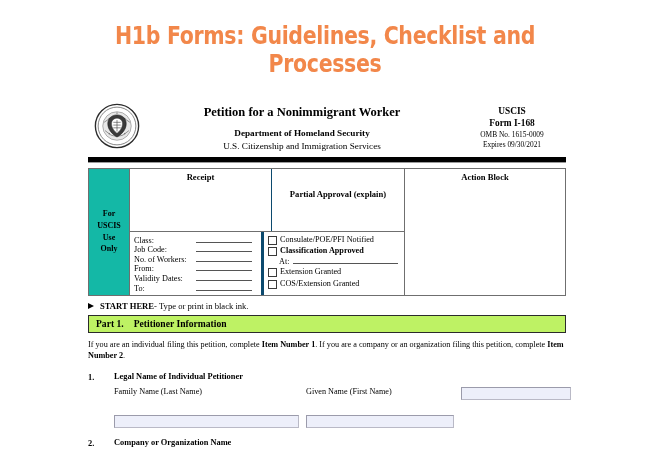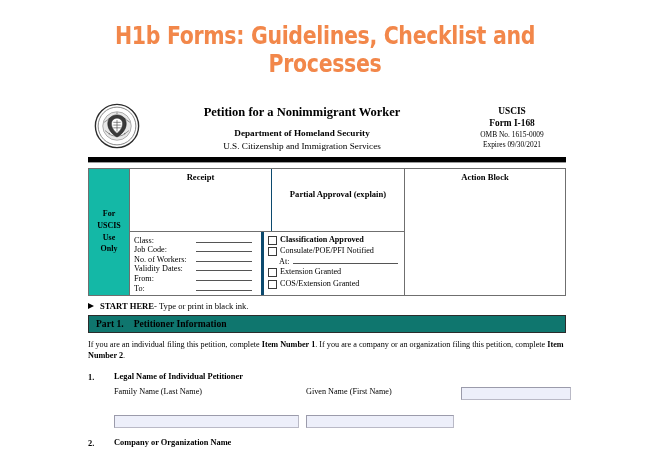--- a/index.html
+++ b/index.html
@@ -232,21 +232,21 @@
     border-left: 6px solid #000;
     border-top: 3.6px solid transparent;
     border-bottom: 3.6px solid transparent;
     margin-right: 6px;
   }
   .start-normal { font-weight: normal; }
 
   
   .part-bar {
     margin-top: 4px;
-    background: #0f766e;
+    background: #bef264;
     border: 1px solid #2b2b2b;
     padding: 2px 7px 3px 7px;
     font-weight: bold;
     font-size: 9.6px;
   }
   .part-bar .part-num { margin-right: 10px; }
 
   .intro {
     margin-top: 6px;
     font-size: 8.2px;
@@ -367,41 +367,41 @@
           </div>
           <div class="class-row">
             <span class="class-label">Job Code:</span>
             <span class="class-line"></span>
           </div>
           <div class="class-row">
             <span class="class-label">No. of Workers:</span>
             <span class="class-line"></span>
           </div>
           <div class="class-row">
+            <span class="class-label">From:</span>
+            <span class="class-line"></span>
+          </div>
+          <div class="class-row">
             <span class="class-label">Validity Dates:</span>
-            <span class="class-line"></span>
-          </div>
-          <div class="class-row">
-            <span class="class-label">From:</span>
             <span class="class-line"></span>
           </div>
           <div class="class-row">
             <span class="class-label">To:</span>
             <span class="class-line"></span>
           </div>
         </div>
 
         <div class="cell-checks">
           <div class="chk-row">
             <span class="chk-box"></span>
-            <span class="chk-bold">Classification Approved</span>
+            <span>Consulate/POE/PFI Notified</span>
           </div>
           <div class="chk-row">
             <span class="chk-box"></span>
-            <span>Consulate/POE/PFI Notified</span>
+            <span class="chk-bold">Classification Approved</span>
           </div>
           <div class="at-row">
             <span class="at-label">At:</span>
             <span class="at-line"></span>
           </div>
           <div class="chk-row">
             <span class="chk-box"></span>
             <span>Extension Granted</span>
           </div>
           <div class="chk-row">

